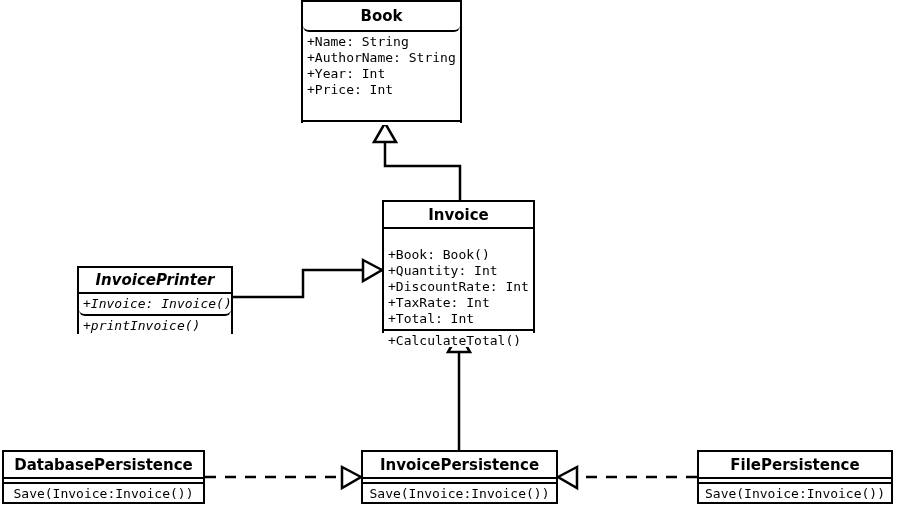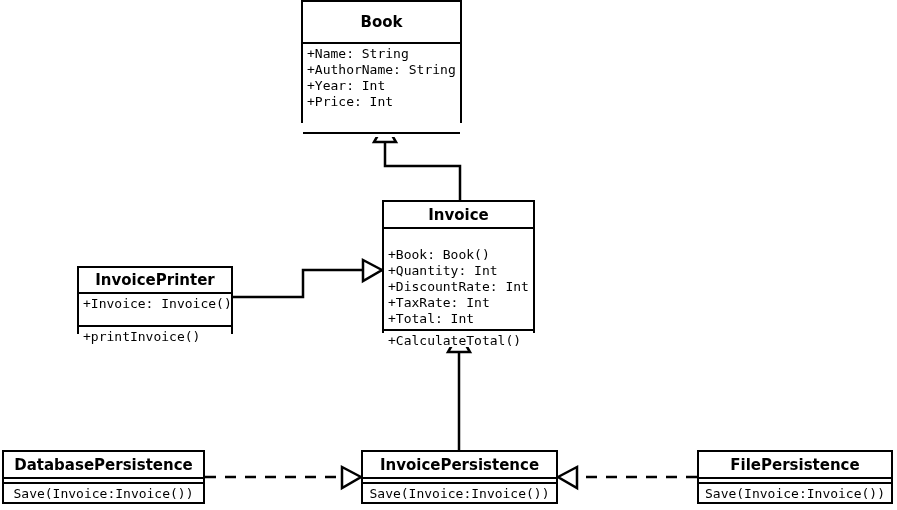--- a/index.html
+++ b/index.html
@@ -96,21 +96,21 @@
       <polygon points="361,477 342,467 342,488" fill="#ffffff" stroke="#000000" stroke-width="2.5"></polygon>
     </g>
 
     <g>
       <path d="M 697,477 L 577,477" fill="none" stroke="#000000" stroke-width="2.5" stroke-dasharray="11,9"></path>
       <polygon points="558,477 577,467 577,488" fill="#ffffff" stroke="#000000" stroke-width="2.5"></polygon>
     </g>
   </svg>
 
   <div class="uml-class" style="left:301px; top:0px; width:161px; height:123px;">
-    <div class="class-name" style="height:42px;">Book</div>
+    <div class="class-name" style="height:30px;border-radius:6px;">Book</div>
     <div class="compartment" style="height:88px;">
       <div class="member">+Name: String</div>
       <div class="member">+AuthorName: String</div>
       <div class="member">+Year: Int</div>
       <div class="member">+Price: Int</div>
     </div>
     <div class="compartment empty-thin" style="border-top:2px solid #000000;"></div>
   </div>
 
   <div class="uml-class" style="left:382px; top:200px; width:153px; height:133px;">
@@ -120,23 +120,23 @@
       <div class="member">+Quantity: Int</div>
       <div class="member">+DiscountRate: Int</div>
       <div class="member">+TaxRate: Int</div>
       <div class="member">+Total: Int</div>
     </div>
     <div class="compartment" style="height:16px;">
       <div class="member">+CalculateTotal()</div>
     </div>
   </div>
 
-  <div class="uml-class" style="left:77px; top:266px; width:156px; height:68px;">
+  <div class="uml-class" style="left:77px; top:266px; width:156px; height:68px;font-style:italic;">
     <div class="class-name" style="height:26px;">InvoicePrinter</div>
-    <div class="compartment bordered" style="height:33px;">
+    <div class="compartment bordered" style="height:22px;border-radius:6px;">
       <div class="member">+Invoice: Invoice()</div>
     </div>
     <div class="compartment" style="height:19px;">
       <div class="member">+printInvoice()</div>
     </div>
   </div>
 
   <div class="uml-class" style="left:2px; top:450px; width:203px; height:54px;">
     <div class="class-name" style="height:27px;">DatabasePersistence</div>
     <div class="compartment empty-thin bordered"></div>

